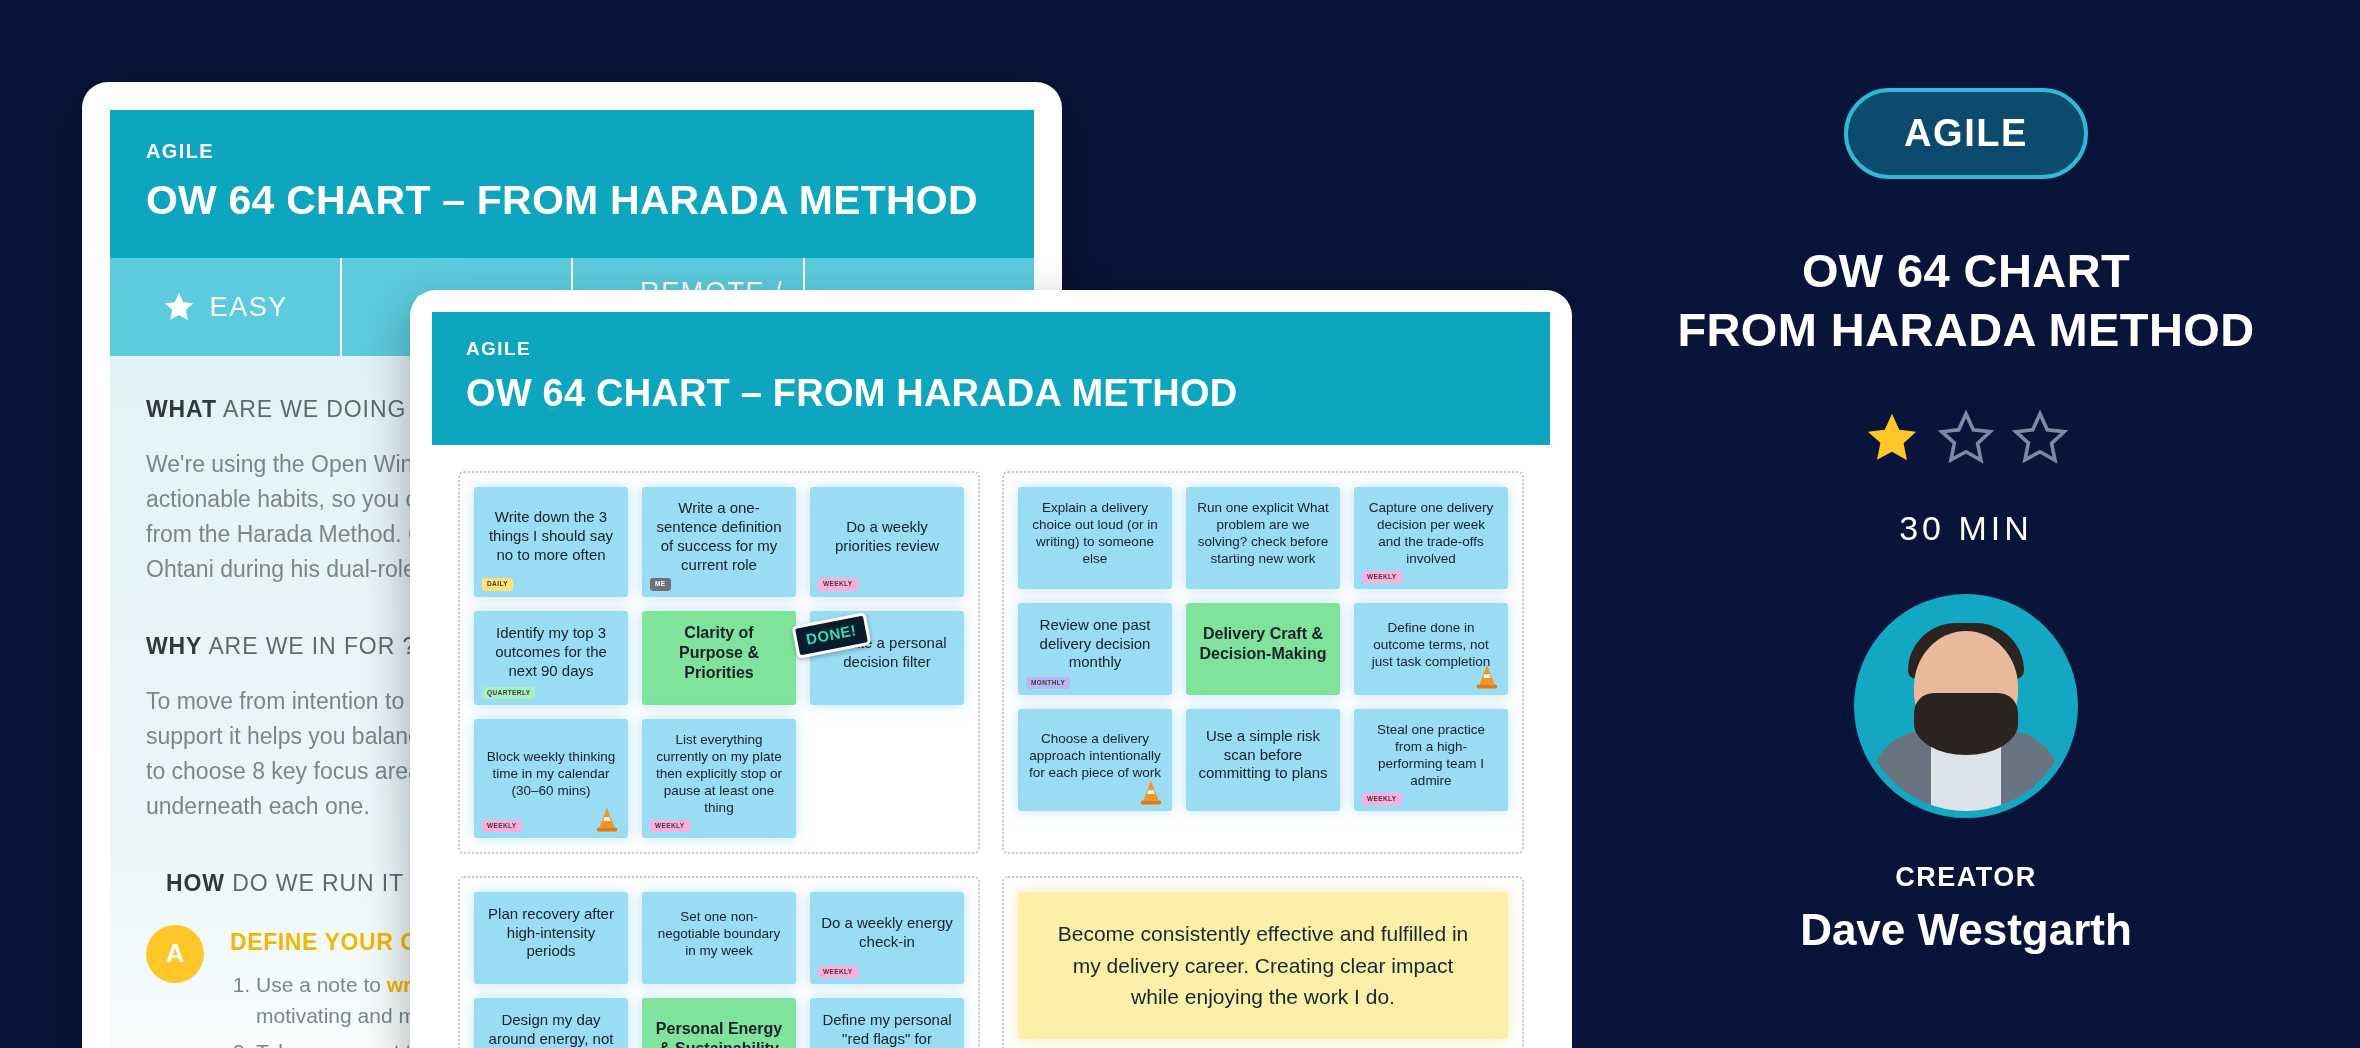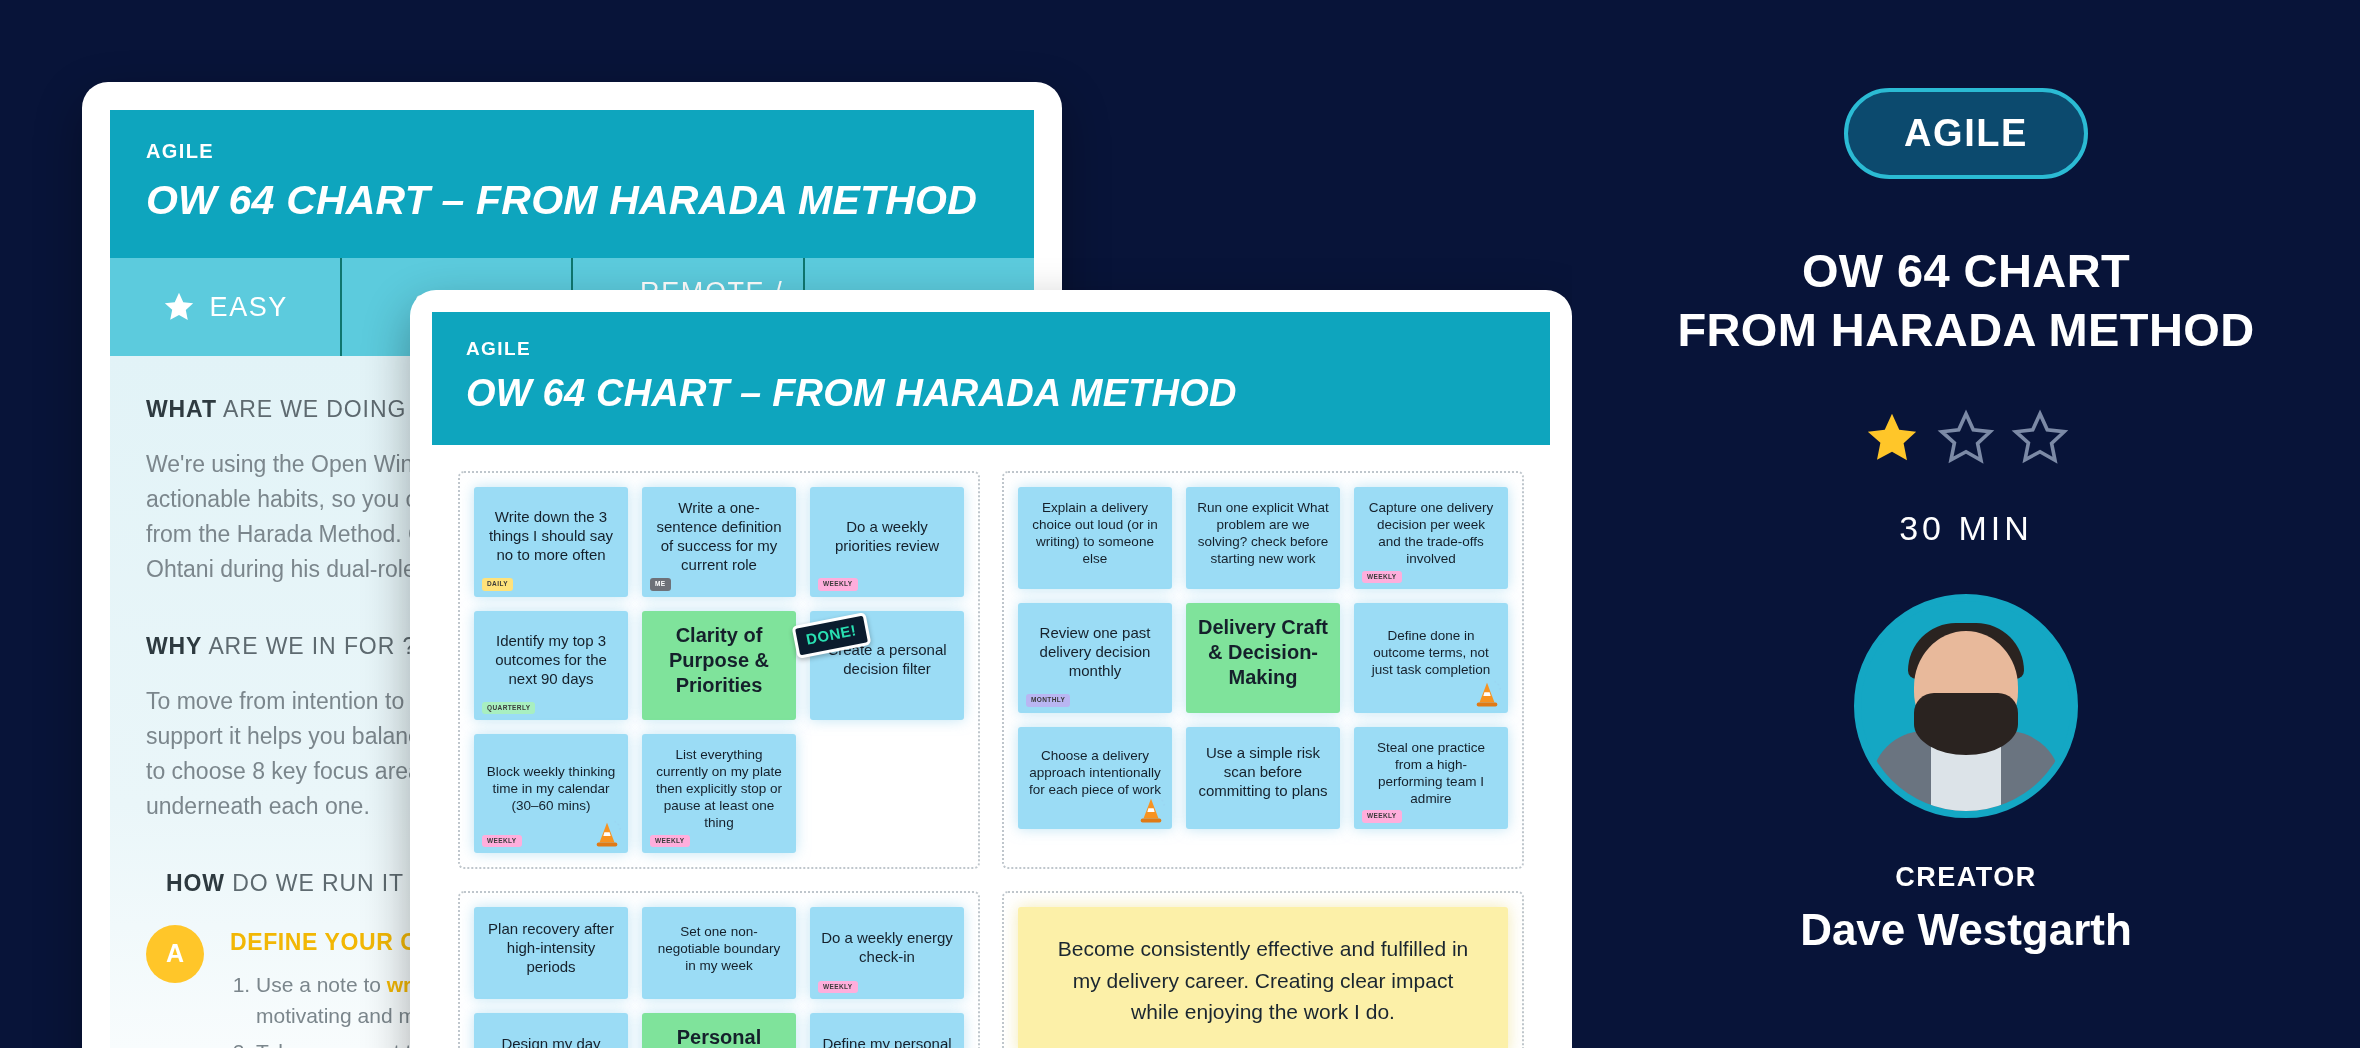--- a/index.html
+++ b/index.html
@@ -14,25 +14,25 @@
 
   
   .canvas-left { position: absolute; left: 0; top: 0; width: 1572px; height: 1048px; background: #081439; overflow: hidden; }
 
   
   .card { position: absolute; background: #ffffff; border-radius: 26px; box-shadow: 0 18px 48px rgba(0,0,0,.32); overflow: hidden; }
   .card-1 { left: 82px; top: 82px; width: 980px; height: 1120px; padding: 28px 28px 0 28px; }
 
   .hdr { background: #0EA5BE; padding: 30px 36px 34px 36px; }
   .hdr-kicker { color:#ffffff; font-size: 20px; font-weight: 700; letter-spacing: 1.4px; }
-  .hdr-title { color:#ffffff; font-size: 41px; font-weight: 800; letter-spacing: .2px; margin-top: 14px; white-space: nowrap; font-style: italic; }
+  .hdr-title { color:#ffffff; font-size: 41px; font-weight: 800; letter-spacing: .2px; margin-top: 14px; white-space: nowrap; }
 
   .meta { display: flex; background: #5CCBDD; }
   .meta-item { flex: 1; display: flex; align-items: center; justify-content: center; gap: 14px;
-               color: #fff; font-size: 27px; letter-spacing: 1.6px; padding: 20px 6px; border-right: 2px solid #0f766e; min-height: 76px; text-align:center; }
+               color: #fff; font-size: 27px; letter-spacing: 1.6px; padding: 20px 6px; border-right: 2px solid #ffffff; min-height: 76px; text-align:center; }
   .meta-item:last-child { border-right: none; }
   .meta-ic { width: 34px; height: 34px; flex: 0 0 34px; display:flex; align-items:center; justify-content:center; }
   .meta-ic svg { width: 100%; height: 100%; fill: #fff; }
   .meta-lbl { line-height: 1.08; }
 
   .body { background: linear-gradient(180deg,#E2F3F7 0%, #EAF6F9 55%, #ffffff 100%); padding: 40px 36px 36px 36px; }
   .sec-h { font-size: 23px; color: #5E6A70; letter-spacing: .9px; margin-bottom: 24px; }
   .sec-h b { color: #2E3A40; font-weight: 800; }
   .para { font-size: 23px; line-height: 1.52; color: #7B868C; margin-bottom: 46px; }
 
@@ -58,21 +58,21 @@
 
   .grid-wrap { padding: 26px 26px 20px 26px; background: #fff; }
   .blocks { display: grid; grid-template-columns: 1fr 1fr; gap: 22px; }
   .block { border: 2px dotted #BFC6CC; border-radius: 6px; padding: 14px; background:#fff; }
   .block-grid { display: grid; grid-template-columns: repeat(3, 1fr); gap: 14px; }
 
   .note { position: relative; border-radius: 3px; padding: 12px 10px 22px 10px; min-height: 92px;
           display: flex; align-items: center; justify-content: center; text-align: center;
           font-size: 15px; line-height: 1.26; color: #15202B; box-shadow: 0 0 14px rgba(140,205,235,.55); }
   .note.blue  { background: #9BDCF5; }
-  .note.green { background: #7FE39B; font-size: 20px; font-weight: 600; }
+  .note.green { background: #7FE39B; font-size: 16px; font-weight: 600; }
   .note.small { font-size: 13.5px; }
 
   .tag { position: absolute; left: 8px; bottom: 6px; font-size: 6.5px; font-weight: 700; letter-spacing: .4px;
          padding: 2px 5px; border-radius: 3px; color: #3a3a3a; }
   .tag.daily     { background: #FFE27A; }
   .tag.weekly    { background: #FFAEDC; }
   .tag.monthly   { background: #B9B6F2; }
   .tag.quarterly { background: #A8EFC0; }
   .tag.dark      { background: #6E7178; color:#fff; }
 

